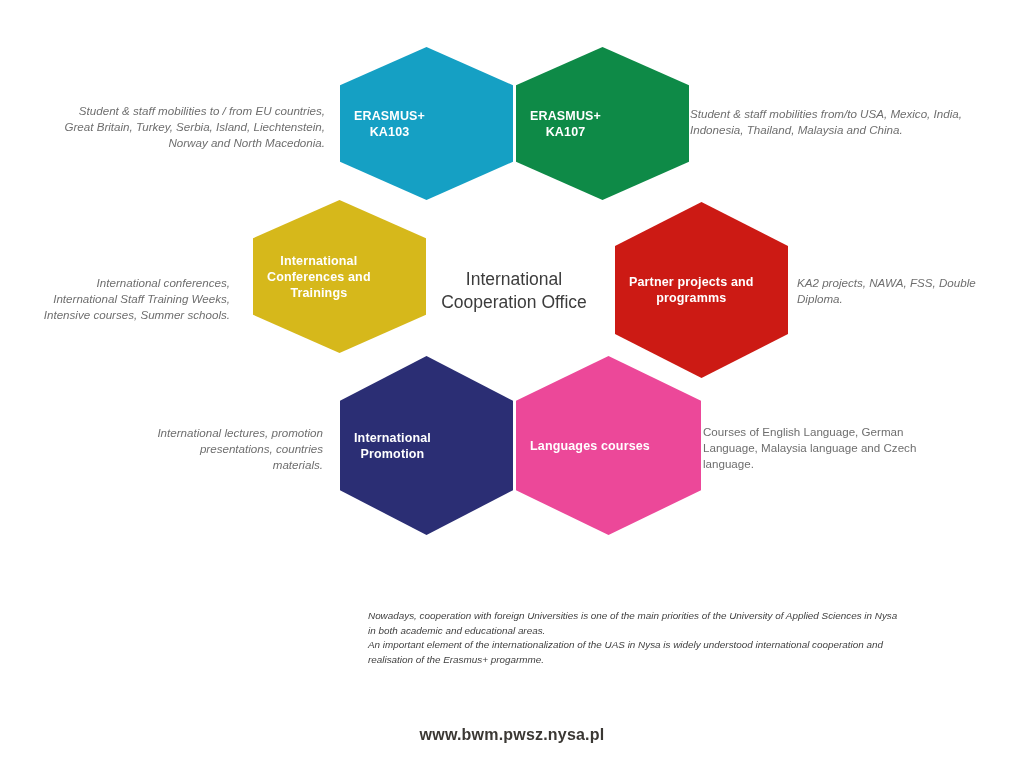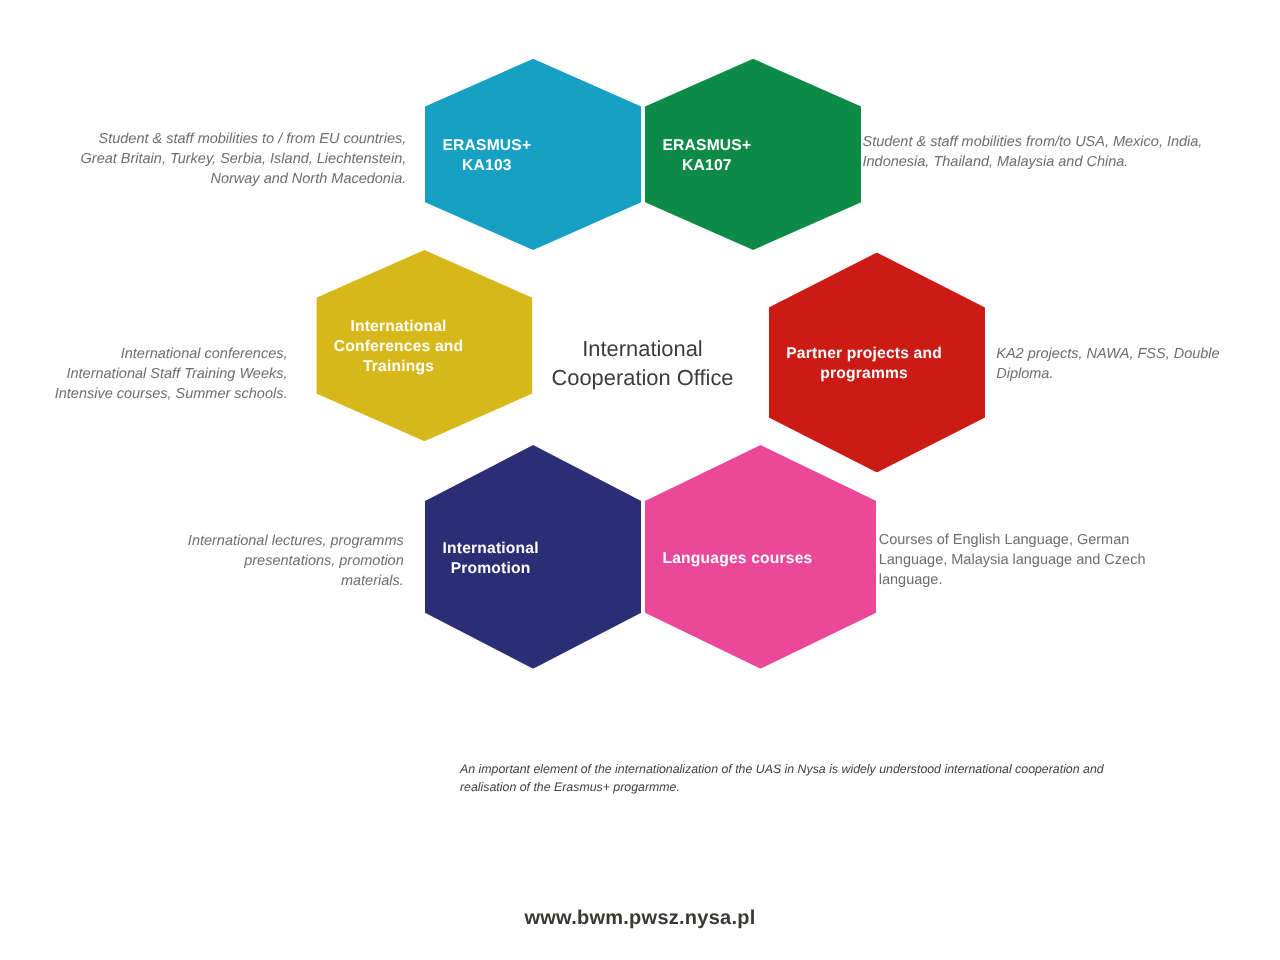--- a/index.html
+++ b/index.html
@@ -128,24 +128,25 @@
       </div>
     </div>
 
   <div class="center-label" id="center-label" style="color: rgb(60, 60, 60); left: 430px; top: 268px; width: 168px;">International<br>Cooperation Office</div>
 
   <div id="caption-layer">
       <div class="caption right-align" style="left: 60px; top: 103px; width: 265px;">Student &amp; staff mobilities to / from EU countries, Great Britain, Turkey, Serbia, Island, Liechtenstein, Norway and North Macedonia.</div>
       <div class="caption left-align" style="left: 674px; top: 106px; width: 272px; margin-left: 16px;">Student &amp; staff mobilities from/to USA, Mexico, India, Indonesia, Thailand, Malaysia and China.</div>
       <div class="caption right-align" style="left: 36px; top: 275px; width: 194px;">International conferences, International Staff Training Weeks, Intensive courses, Summer schools.</div>
       <div class="caption left-align" style="left: 797px; top: 275px; width: 190px;">KA2 projects, NAWA, FSS, Double Diploma.</div>
-      <div class="caption right-align" style="left: 150px; top: 425px; width: 173px;">International lectures, programms presentations, promotion materials.</div>
+      <div class="caption right-align" style="left: 150px; top: 425px; width: 173px;">International lectures, promotion presentations, countries materials.</div>
       <div class="caption left-align upright" style="left: 703px; top: 424px; width: 240px;">Courses of English Language, German Language, Malaysia language and Czech language.</div>
     </div>
 
 
   <div class="blurb" id="blurb">
+      <p>Nowadays, cooperation with foreign Universities is one of the main priorities of the University of Applied Sciences in Nysa in both academic and educational areas.</p>
       <p>An important element of the internationalization of the UAS in Nysa is widely understood international cooperation and   realisation of the Erasmus+ progarmme.</p>
     </div>
 
   <div class="site-url">www.bwm.pwsz.nysa.pl</div>
 
 </div>
 
 </body></html>

